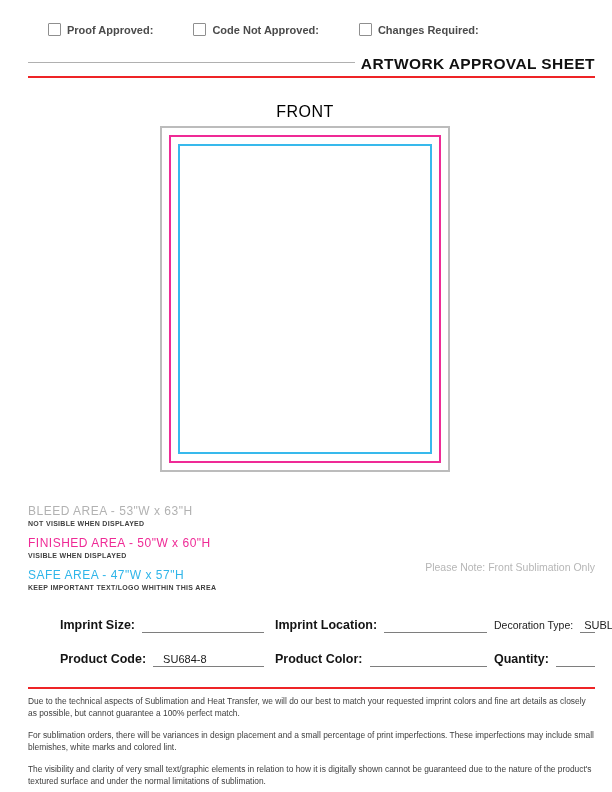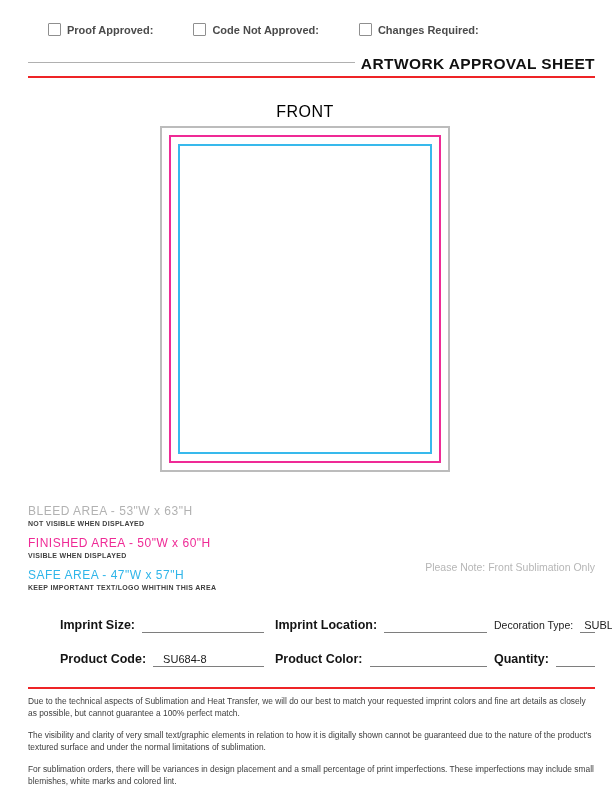--- a/index.html
+++ b/index.html
@@ -165,17 +165,17 @@
       <div class="field f3">
         <span class="f-label">Quantity:</span>
         <span class="f-line"></span>
       </div>
     </div>
   </div>
 
   <div class="rule rule-bottom"></div>
   <div class="disclaimer">
     <p>Due to the technical aspects of Sublimation and Heat Transfer, we will do our best to match your requested imprint colors and fine art details as closely as possible, but cannot guarantee a 100% perfect match.</p>
+    <p>For sublimation orders, there will be variances in design placement and a small percentage of print imperfections. These imperfections may include small blemishes, white marks and colored lint.</p>
     <p>The visibility and clarity of very small text/graphic elements in relation to how it is digitally shown cannot be guaranteed due to the nature of the product's textured surface and under the normal limitations of sublimation.</p>
-    <p>For sublimation orders, there will be variances in design placement and a small percentage of print imperfections. These imperfections may include small blemishes, white marks and colored lint.</p>
   </div>
 
 </div>
 
 </body></html>

